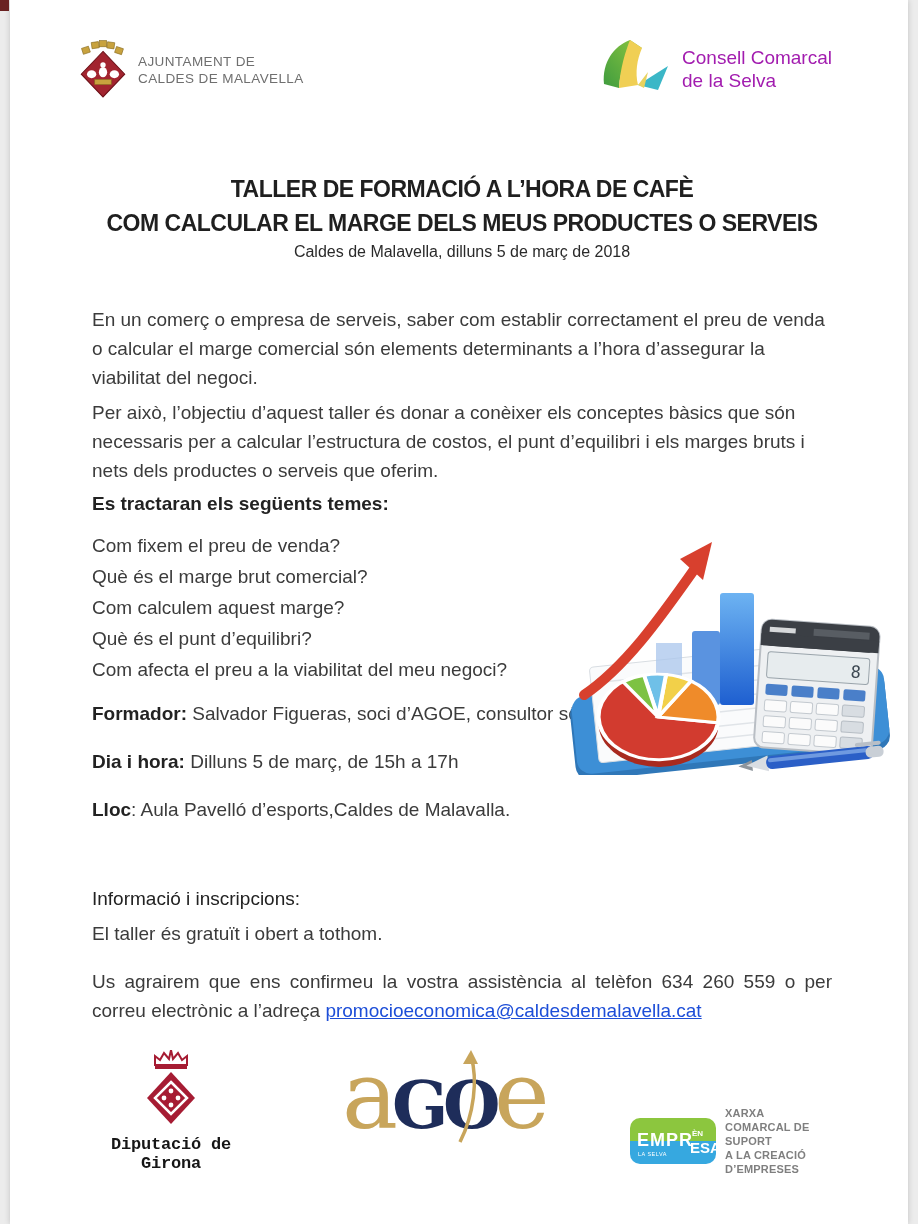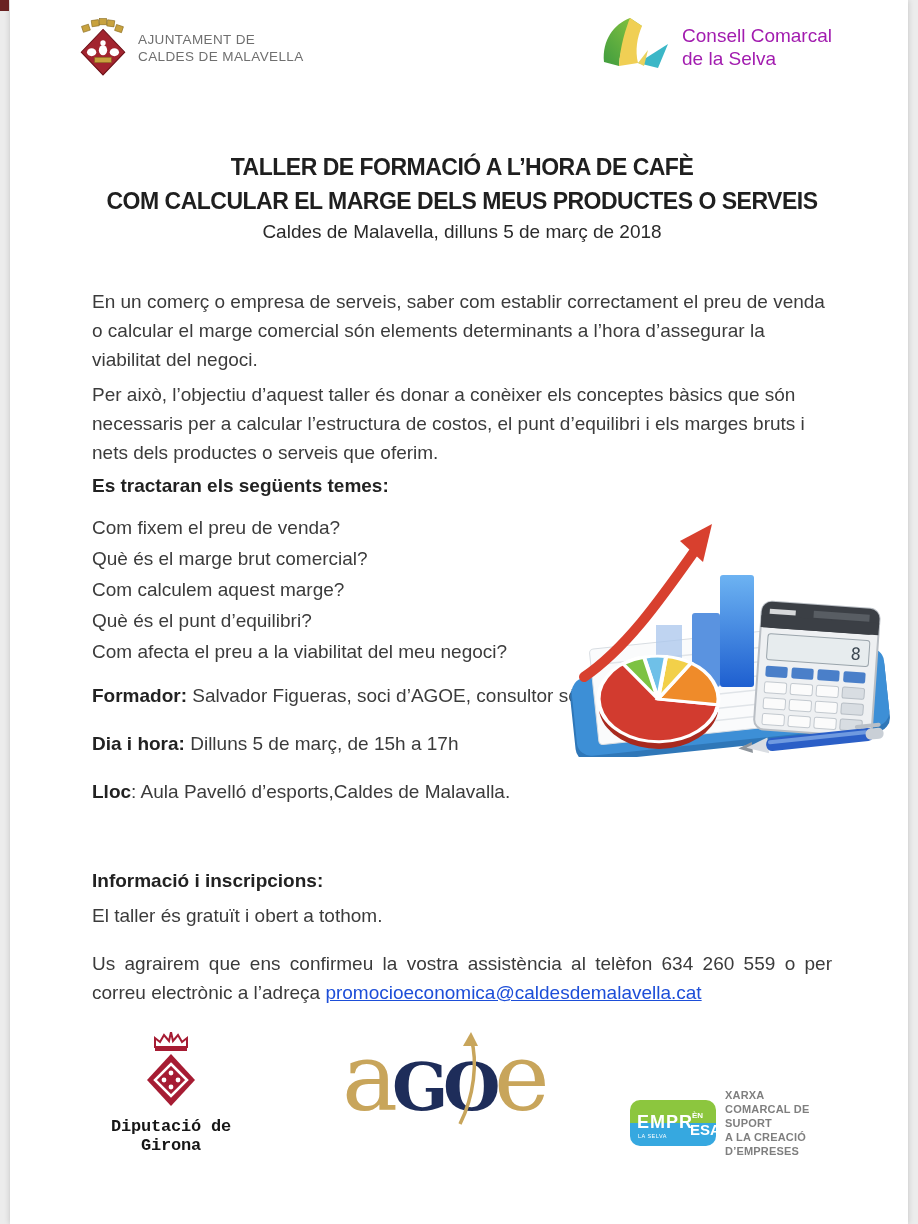--- a/index.html
+++ b/index.html
@@ -14,43 +14,43 @@
     position:absolute;left:0;top:0;width:9px;height:11px;
     background:#6a2222;z-index:5;
   }
   .page{
     position:absolute;left:10px;top:0;width:898px;height:1224px;
     background:#ffffff;
     box-shadow:0 0 6px rgba(0,0,0,.18);
   }
   .content{padding:0 76px 0 82px;}
   
-  .header{display:flex;justify-content:space-between;align-items:flex-start;padding-top:16px;}
+  .header{display:flex;justify-content:space-between;align-items:flex-start;padding-top:38px;}
   .logo-left{display:flex;align-items:center;gap:10px;margin-left:-14px;}
   .logo-left .txt{font-size:13.5px;color:#6f6f6f;letter-spacing:.4px;line-height:17px;}
   .logo-right{display:flex;align-items:center;gap:12px;}
   .logo-right .txt{font-size:19px;color:#a21caf;line-height:23px;}
   
   .title-block{margin-top:70px;text-align:center;}
   .title-line{font-weight:bold;color:#1f1f1f;font-size:23px;letter-spacing:-.5px;line-height:34px;white-space:nowrap;}
-  .subtitle{font-size:19px;color:#2a2a2a;margin-top:3px;}
+  .subtitle{font-size:16px;color:#2a2a2a;margin-top:3px;}
   
   .para{font-size:19px;color:#3b3b3b;line-height:29px;margin:0;}
   .p1{margin-top:44px;}
   .p2{margin-top:6px;}
   .bold-head{font-size:19px;font-weight:bold;color:#222;margin-top:8px;}
   .topics{position:relative;margin-top:20px;}
   .topic-item{font-size:19px;color:#3b3b3b;line-height:21px;margin-bottom:10px;}
   .clipart{position:absolute;top:0;right:-68px;width:330px;height:240px;}
   
   .detail{font-size:19px;color:#3b3b3b;line-height:29px;margin:19px 0 0 0;}
   .detail:first-of-type{margin-top:104px;}
   .lbl{font-weight:bold;color:#222;}
   
-  .info-head{font-size:19px;font-weight:bold;color:#222;margin-top:64px;}
+  .info-head{font-size:19px;font-weight:normal;color:#222;margin-top:64px;}
   .info-line{font-size:19px;color:#3b3b3b;margin-top:9px;line-height:29px;}
   .just{text-align:justify;margin-top:13px;}
   a.email{color:#1d4ed8;text-decoration:underline;cursor:pointer;}
   
   .footer{position:relative;height:140px;margin-top:12px;}
   .diputacio{position:absolute;left:-6px;top:6px;width:170px;text-align:center;}
   .diputacio .txt{font-size:17px;font-weight:bold;color:#161616;margin-top:3px;letter-spacing:-.2px;font-family:Liberation Mono, monospace;}
   .agoe{position:absolute;left:250px;top:2px;}
   .empresa-row{position:absolute;left:538px;top:62px;display:flex;align-items:center;gap:9px;}
   .badge{position:relative;width:86px;height:46px;border-radius:10px;overflow:hidden;flex:0 0 auto;}

